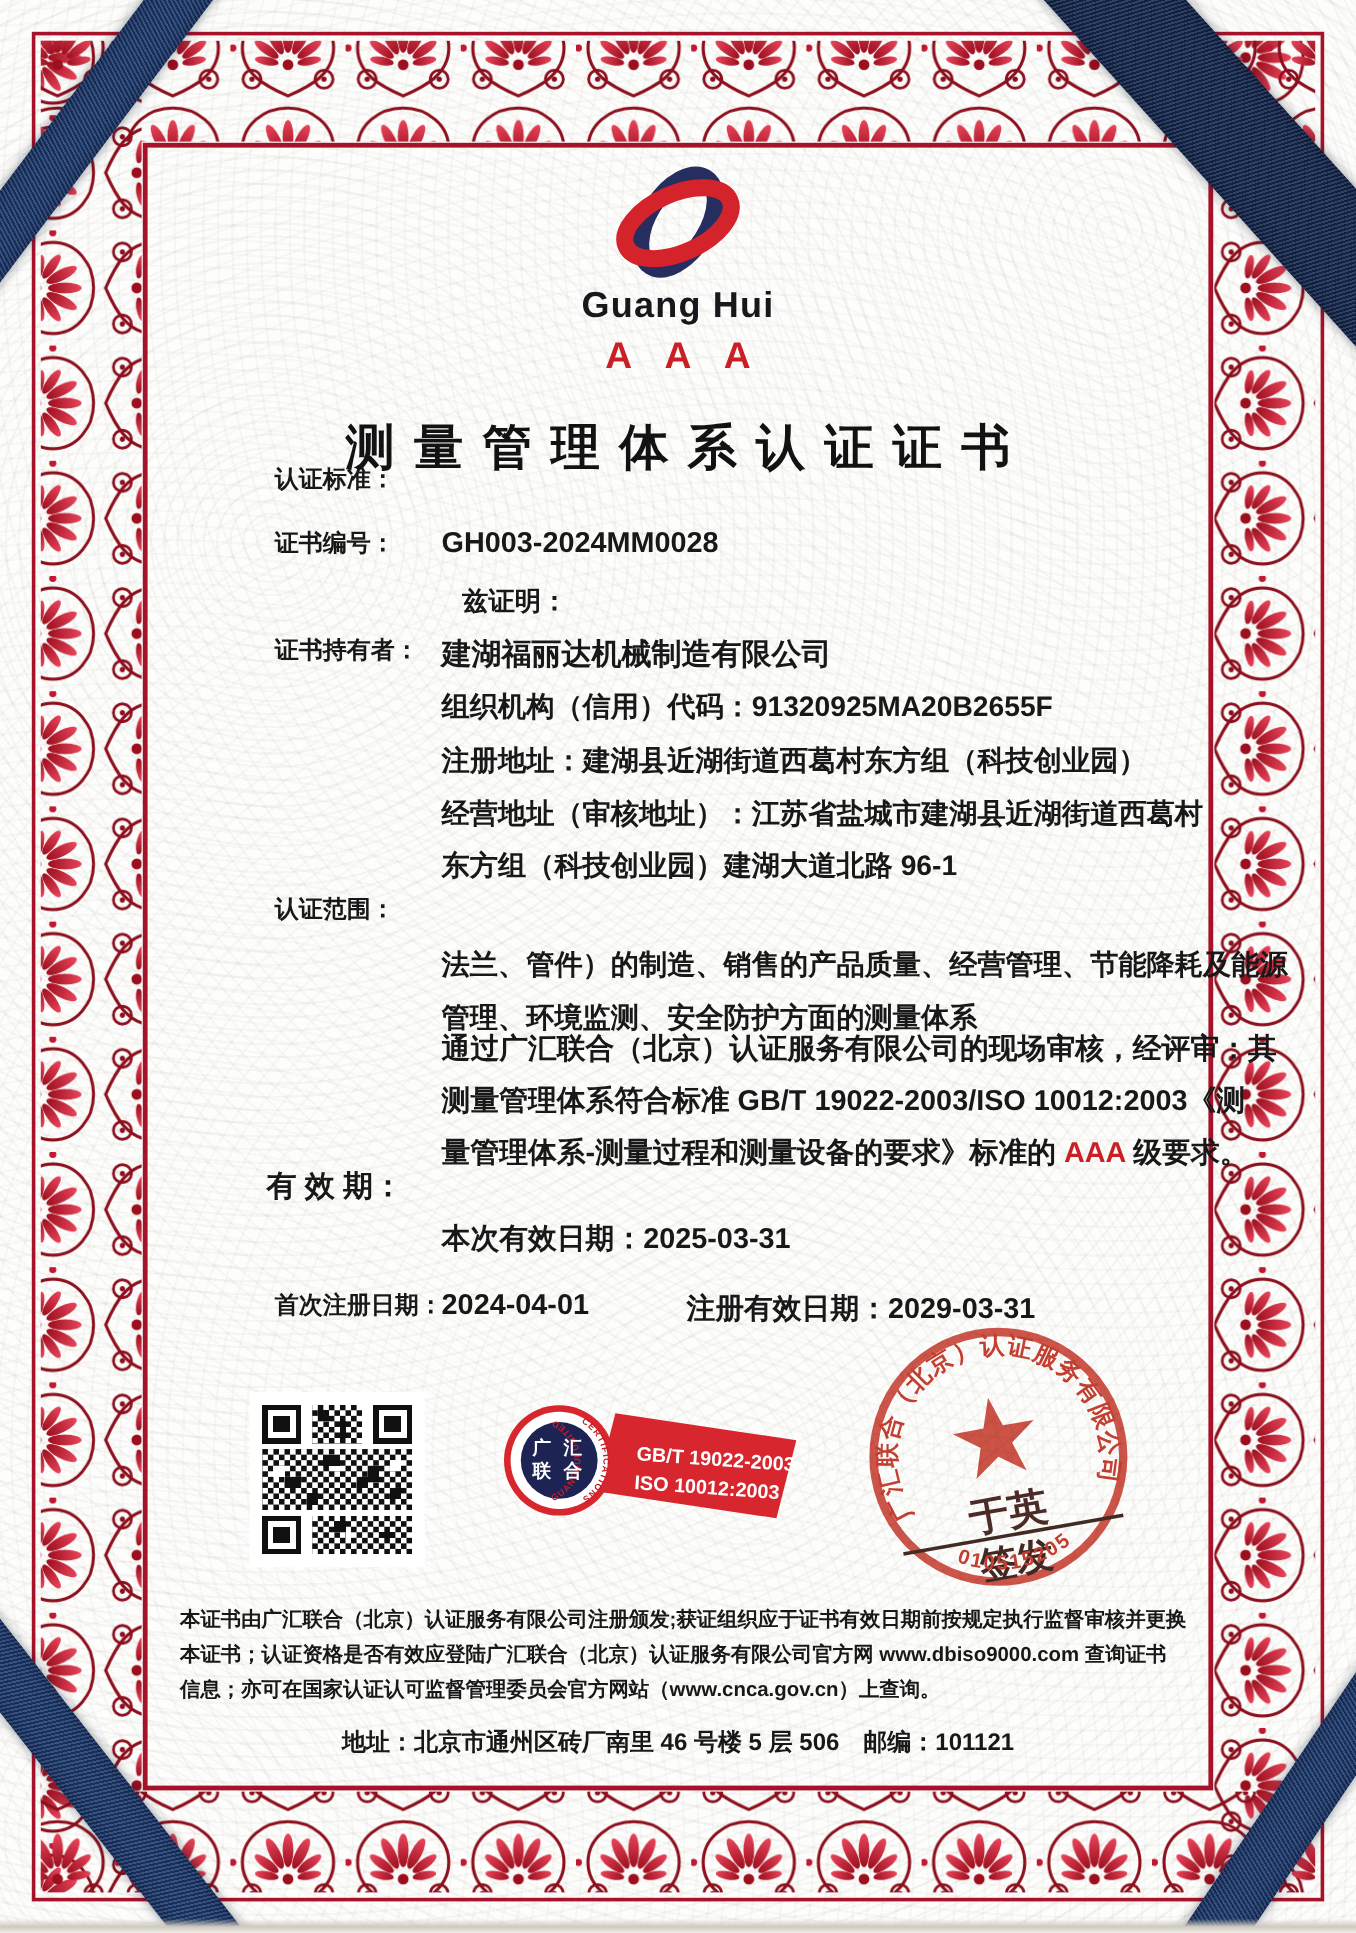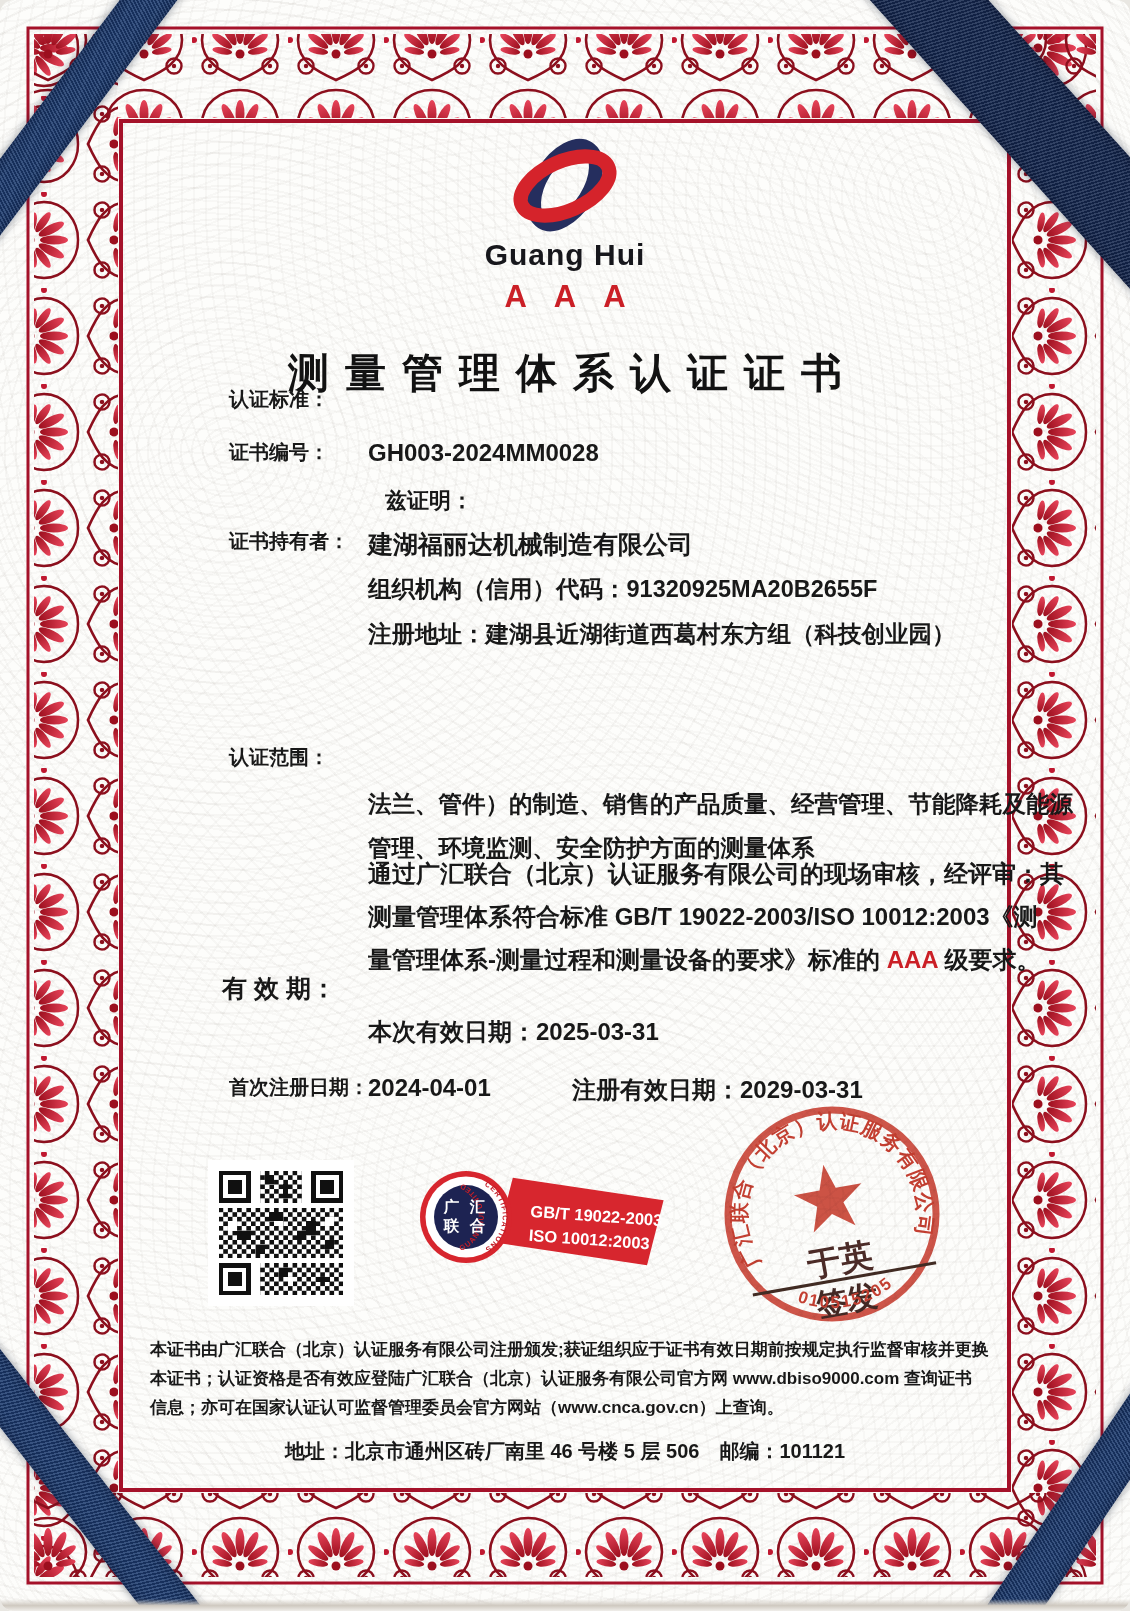--- a/index.html
+++ b/index.html
@@ -1,17 +1,17 @@
 <!DOCTYPE html>
 <html><head>
 <meta charset="utf-8">
 <style>
   html,body{margin:0;padding:0;background:#e9e7e2;}
   .page{position:relative;width:1130px;height:1611px;background:#fdfdfb;overflow:hidden;
-        font-family:"Liberation Sans",sans-serif;border-radius:14px;}
+        font-family:"Liberation Sans",sans-serif;}
   .watermark{position:absolute;inset:0;z-index:0;pointer-events:none;
     background:
       repeating-radial-gradient(circle at 20% 28%, rgba(120,110,100,.05) 0 2px, transparent 2px 11px),
       repeating-radial-gradient(circle at 82% 12%, rgba(120,110,100,.045) 0 2px, transparent 2px 12px),
       repeating-radial-gradient(circle at 55% 75%, rgba(120,110,100,.04) 0 2px, transparent 2px 13px),
       repeating-radial-gradient(circle at 10% 95%, rgba(120,110,100,.04) 0 2px, transparent 2px 12px);}
   .frame{position:absolute;left:0;top:0;z-index:1;pointer-events:none;}
   .t{position:absolute;font-weight:700;color:#181818;white-space:nowrap;z-index:3;}
   .center{left:0;right:0;text-align:center;}
   .brand{top:238px;font-size:30px;letter-spacing:1px;color:#17171c;}
@@ -90,20 +90,22 @@
 
   <div class="t lbl" style="top:386px">认证标准：</div>
   <div class="t lbl" style="top:439px">证书编号：</div>
   <div class="t val" style="top:439px">GH003-2024MM0028</div>
   <div class="t" style="left:385px;top:486px;font-size:22px">兹证明：</div>
 
   <div class="t lbl" style="top:528px">证书持有者：</div>
   <div class="t val" style="top:528px;font-size:25px">建湖福丽达机械制造有限公司</div>
   <div class="t val small" style="top:573px">组织机构（信用）代码：91320925MA20B2655F</div>
   <div class="t val small" style="top:618px">注册地址：建湖县近湖街道西葛村东方组（科技创业园）</div>
+  <div class="t val small" style="top:662px">经营地址（审核地址）：江苏省盐城市建湖县近湖街道西葛村</div>
+  <div class="t val small" style="top:705px">东方组（科技创业园）建湖大道北路 96-1</div>
 
   <div class="t lbl" style="top:744px">认证范围：</div>
   <div class="t val small" style="top:788px">法兰、管件）的制造、销售的产品质量、经营管理、节能降耗及能源</div>
   <div class="t val small" style="top:832px">管理、环境监测、安全防护方面的测量体系</div>
 
   <div class="t val" style="top:858px">通过广汇联合（北京）认证服务有限公司的现场审核，经评审：其</div>
   <div class="t val" style="top:901px">测量管理体系符合标准 GB/T 19022-2003/ISO 10012:2003《测</div>
   <div class="t val" style="top:944px"><span>量管理体系-测量过程和测量设备的要求》标准的 </span><span style="color:#cb1f26">AAA</span><span> 级要求。</span></div>
 
   <div class="t" style="left:222px;top:972px;font-size:25px">有 效 期：</div>

